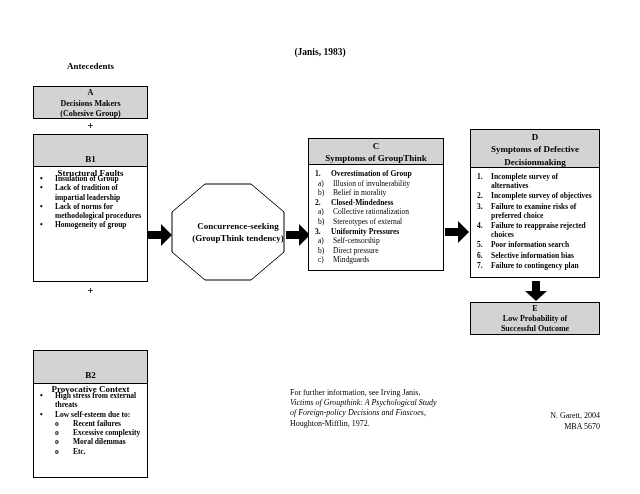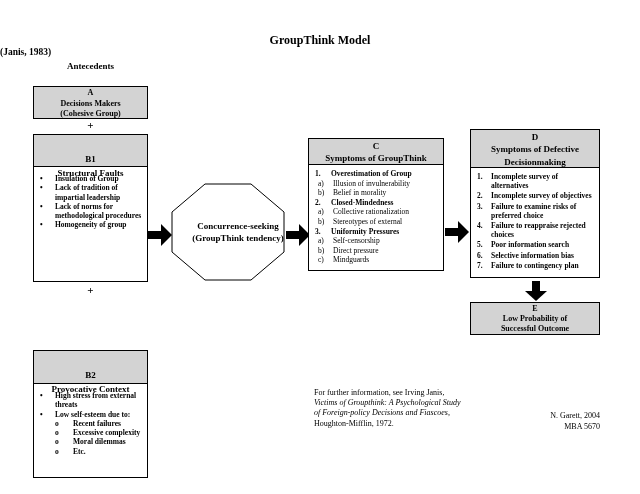--- a/index.html
+++ b/index.html
@@ -1,20 +1,20 @@
 <!DOCTYPE html>
 <html><head>
 <meta charset="utf-8">
 <style>
   html,body{margin:0;padding:0;background:#fff;}
   .page{position:relative;width:640px;height:494px;background:#ffffff;overflow:hidden;
         font-family:"Liberation Serif","DejaVu Serif",serif;color:#000;}
   .abs{position:absolute;}
   .title{top:33px;left:0;width:640px;font-size:12px;font-weight:bold;text-align:center;}
-  .subtitle{top:47px;left:0;width:640px;font-size:9.5px;font-weight:bold;text-align:left;}
+  .subtitle{top:47px;left:0;width:640px;font-size:9.5px;font-weight:bold;text-align:center;}
   .col-head{font-size:9px;font-weight:bold;text-align:center;}
   .box{position:absolute;border:1px solid #000;background:#fff;box-sizing:border-box;}
   .graybox{background:#d3d3d3;}
   .hdr{background:#d3d3d3;border-bottom:1px solid #000;text-align:center;font-weight:bold;}
   .hdr-b{font-size:9px;line-height:13.5px;padding-top:18px;height:32px;box-sizing:border-box;}
   .hdr-c{font-size:9px;line-height:12px;padding-top:1px;height:26px;box-sizing:border-box;}
   .hdr-d{font-size:9px;line-height:12.3px;padding-top:1px;height:38px;box-sizing:border-box;}
   .lines-sm{font-size:8px;line-height:10.5px;font-weight:bold;text-align:center;padding-top:1px;}
   .plus{font-size:11px;font-weight:bold;text-align:center;}
   .bullets{padding:7px 5px 0 6px;font-size:7.5px;line-height:9.3px;font-weight:bold;}
@@ -27,30 +27,29 @@
   .clist .lvl1{font-weight:bold;}
   .clist .lvl1 .m{flex:0 0 16px;}
   .clist .lvl2{font-weight:normal;padding-left:3px;}
   .clist .lvl2 .m{flex:0 0 15px;}
   .dlist{padding:4px 2px 0 6px;font-size:7.5px;line-height:9.2px;font-weight:bold;}
   .dlist .row{margin-bottom:1px;}
   .dlist .m{flex:0 0 14px;}
   .oct-text{position:absolute;left:172px;top:184px;width:132px;height:96px;display:flex;
             flex-direction:column;justify-content:center;text-align:center;
             font-size:9px;line-height:12px;font-weight:bold;}
-  .footer{font-size:8px;line-height:10.2px;margin-left:24px;}
+  .footer{font-size:8px;line-height:10.2px;}
   .footer .it{font-style:italic;}
   .credit{font-size:8px;line-height:10.5px;text-align:right;}
 </style>
 </head>
 <body>
 
 <div class="page">
 
-  <div class="abs title">GroupThink Model</div>
   <div class="abs subtitle">(Janis, 1983)</div>
 
   <div class="abs col-head" style="left:33px;top:61px;width:115px;">Antecedents</div>
 
   <div class="box graybox lines-sm" style="left:33px;top:86px;width:115px;height:33px;">
     <div>A</div>
     <div>Decisions Makers</div>
     <div>(Cohesive Group)</div>
   </div>
 

